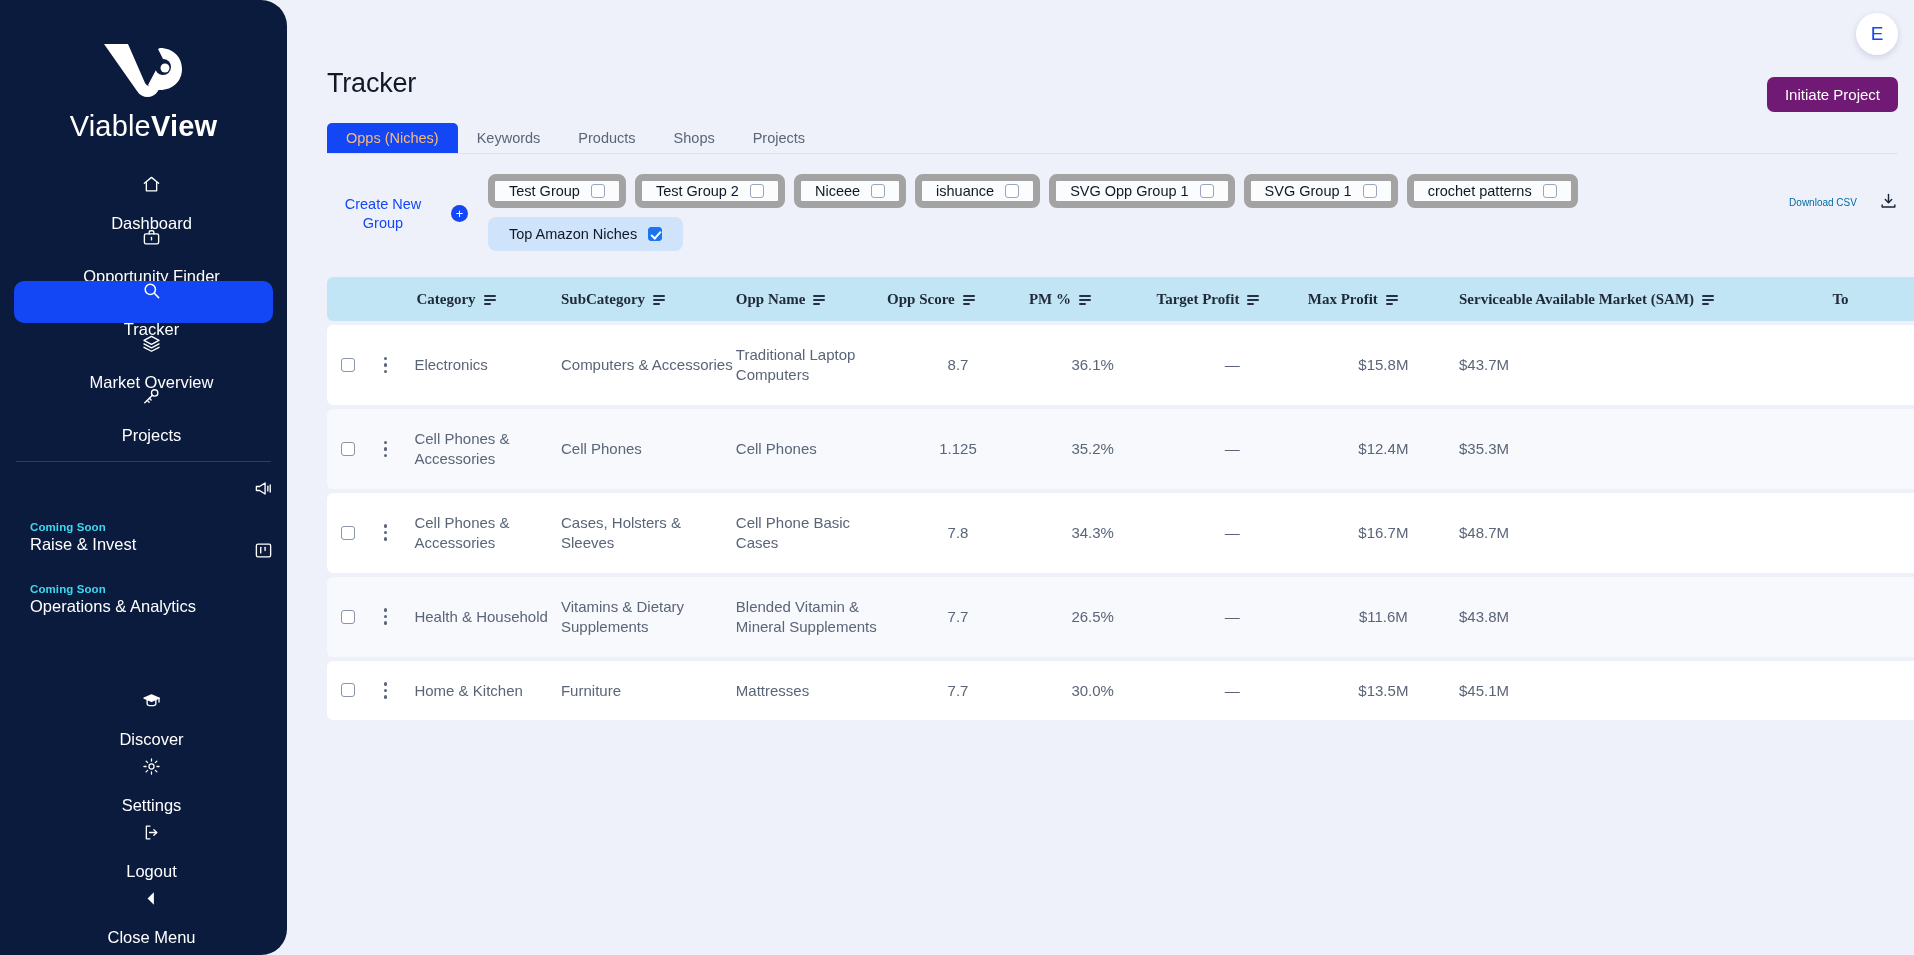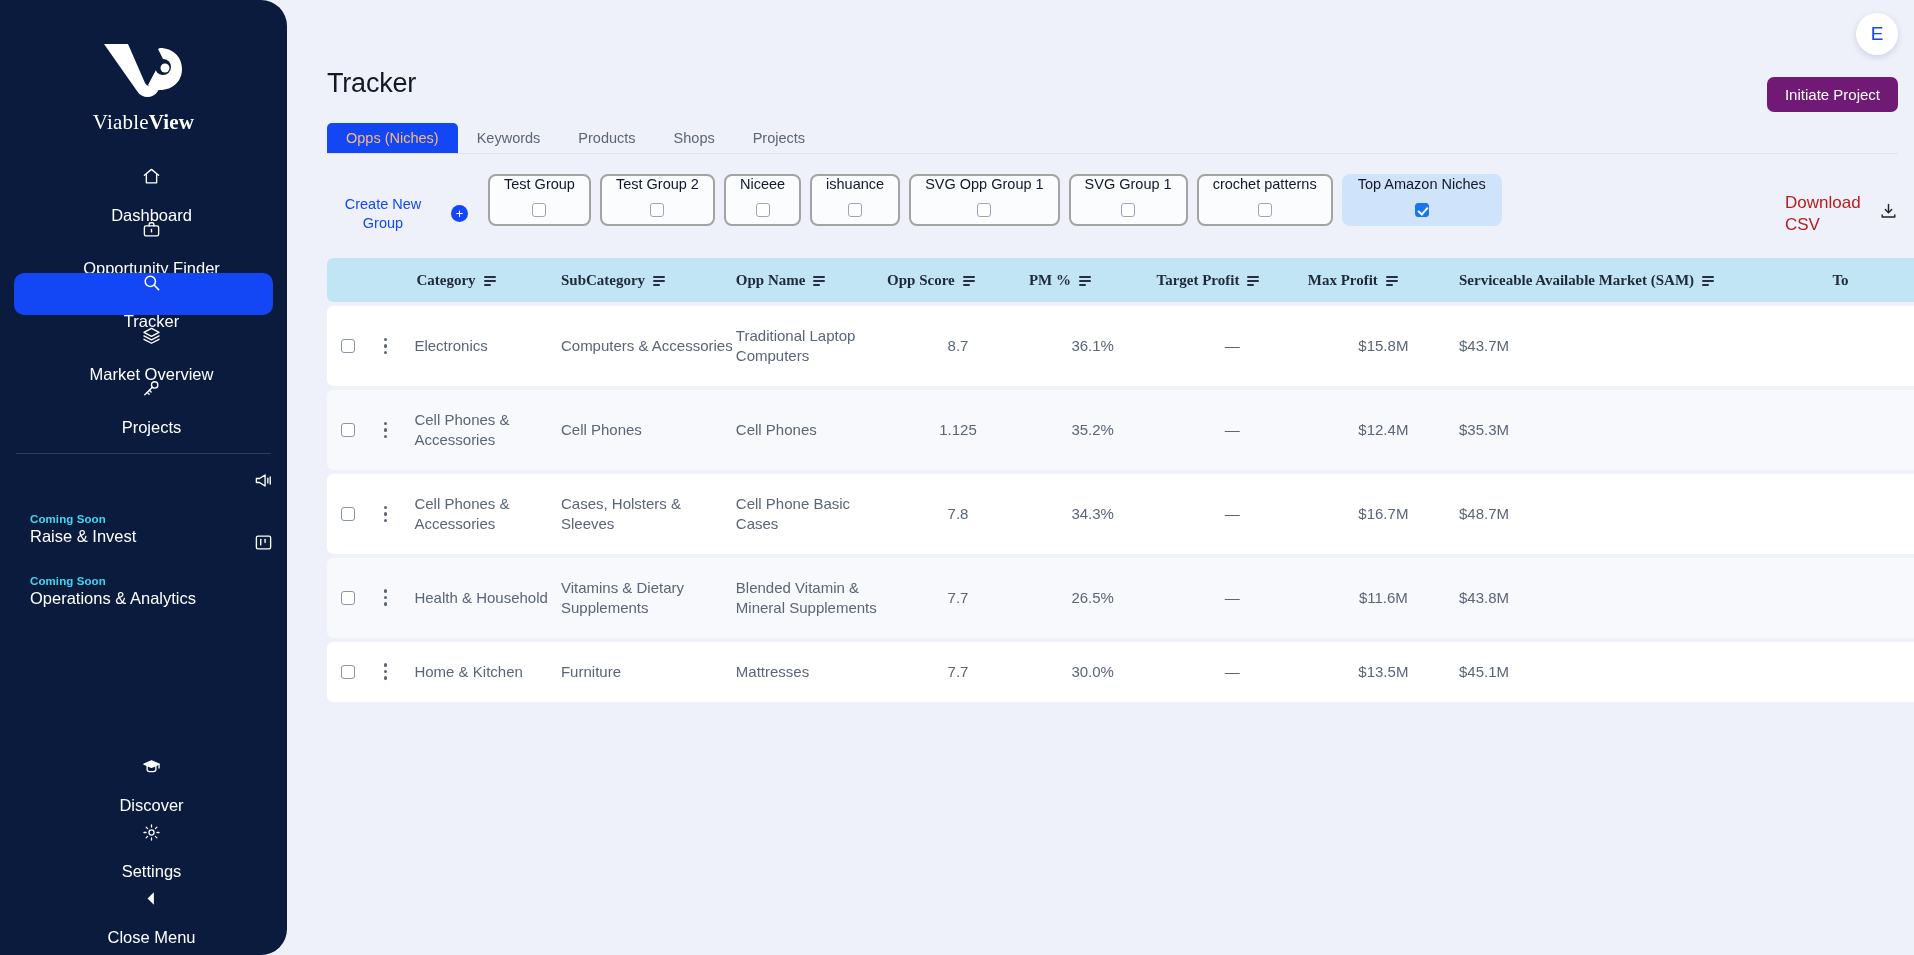--- a/index.html
+++ b/index.html
@@ -24,24 +24,23 @@
     position: relative;
     z-index: 5;
   }
   .brand {
     padding: 40px 0 18px 0;
     display: flex; flex-direction: column; align-items: center;
   }
   .brand-logo { width: 92px; height: 60px; }
   .brand-name {
     margin-top: 10px;
-    font-size: 21px;
+    font-size: 29px;
     color: #fff;
     letter-spacing: .2px;
-    font-family: Liberation Serif, serif;
   }
   .brand-name b { font-weight: 700; }
   .brand-name span.light { font-weight: 400; }
 
   .nav { padding: 14px 0 0 0; }
   .nav-item {
     display: flex; align-items: center; gap: 20px;
     height: 42px;
     margin: 0 14px 11px 14px;
     padding: 0 0 0 16px;
@@ -138,23 +137,23 @@
     display: flex; align-items: center; justify-content: center;
     font-size: 13px; line-height: 1; margin: 31px 20px 0 12px;
     cursor: pointer; user-select: none;
   }
   .chips {
     display: flex; flex-wrap: wrap; gap: 9px;
     flex: 1 1 auto; max-width: 1120px;
   }
   .chip {
     display: flex; align-items: center; gap: 11px;
-    border: 2px solid #a3a3a3; background: #fbfcfe;
-    border-radius: 8px; padding: 0 14px; height: 52px;
-    font-size: 14.5px; color: #111827; cursor: pointer; flex-direction: column;
+    border: 7px solid #a3a3a3; background: #fbfcfe;
+    border-radius: 8px; padding: 0 14px; height: 34px;
+    font-size: 14.5px; color: #111827; cursor: pointer;
   }
   .chip.selected { background: #cfe3fb; border-color: #cfe3fb; }
   .cbox {
     width: 14px; height: 14px; border-radius: 3px;
     border: 1.4px solid #9aa6bd; background: #fff;
     display: inline-block; flex: 0 0 14px;
   }
   .cbox.checked {
     background: #1b74f0; border-color: #1b74f0;
     position: relative;
@@ -163,21 +162,21 @@
     content: ""; position: absolute;
     left: 4px; top: 1px; width: 4px; height: 8px;
     border: solid #fff; border-width: 0 2px 2px 0;
     transform: rotate(42deg);
   }
   .dl-csv {
     position: absolute; right: 0; top: 18px;
     display: flex; align-items: center; gap: 18px;
     cursor: pointer;
   }
-  .dl-csv .txt { font-size: 17px; color: #b91c1c; text-align: left; line-height: 1.28; width: 76px;}
+  .dl-csv .txt { font-size: 10px; color: #0369a1; text-align: center; line-height: 1.28; width: 76px;}
   .dl-csv svg { width: 19px; height: 19px; }
 
   
   .table-wrap {
     margin: 22px 0 0 40px;
     width: 1587px;
     overflow: hidden;
     background: #eef1fa;
   }
   table.grid { border-collapse: separate; border-spacing: 0 4px; width: 1860px; table-layout: fixed; }
@@ -364,20 +363,30 @@
     <div class="nav-item">
       <span class="ic">
         <svg viewBox="0 0 24 24" fill="none" stroke="#fff" stroke-width="1.6" stroke-linecap="round" stroke-linejoin="round">
             <circle cx="12" cy="12" r="3.2"></circle>
             <path d="M12 2.5v2.6M12 18.9v2.6M2.5 12h2.6M18.9 12h2.6M5.2 5.2l1.9 1.9M16.9 16.9l1.9 1.9M18.8 5.2l-1.9 1.9M7.1 16.9l-1.9 1.9"></path>
           </svg>
       </span>
       <span>Settings</span>
     </div>
 
+    <div class="nav-item">
+      <span class="ic">
+        <svg viewBox="0 0 24 24" fill="none" stroke="#fff" stroke-width="1.7" stroke-linecap="round" stroke-linejoin="round">
+            <path d="M10 4H5.5v16H10"></path>
+            <path d="M15 8.5 18.5 12 15 15.5"></path>
+            <path d="M18.5 12H9.5"></path>
+          </svg>
+      </span>
+      <span>Logout</span>
+    </div>
 
     <div class="nav-item close-menu">
       <span class="ic">
         <svg viewBox="0 0 24 24">
             <path d="M15 4 L15 20 L7 12 Z" fill="#ffffff"></path>
           </svg>
       </span>
       <span>Close Menu</span>
     </div>
 

